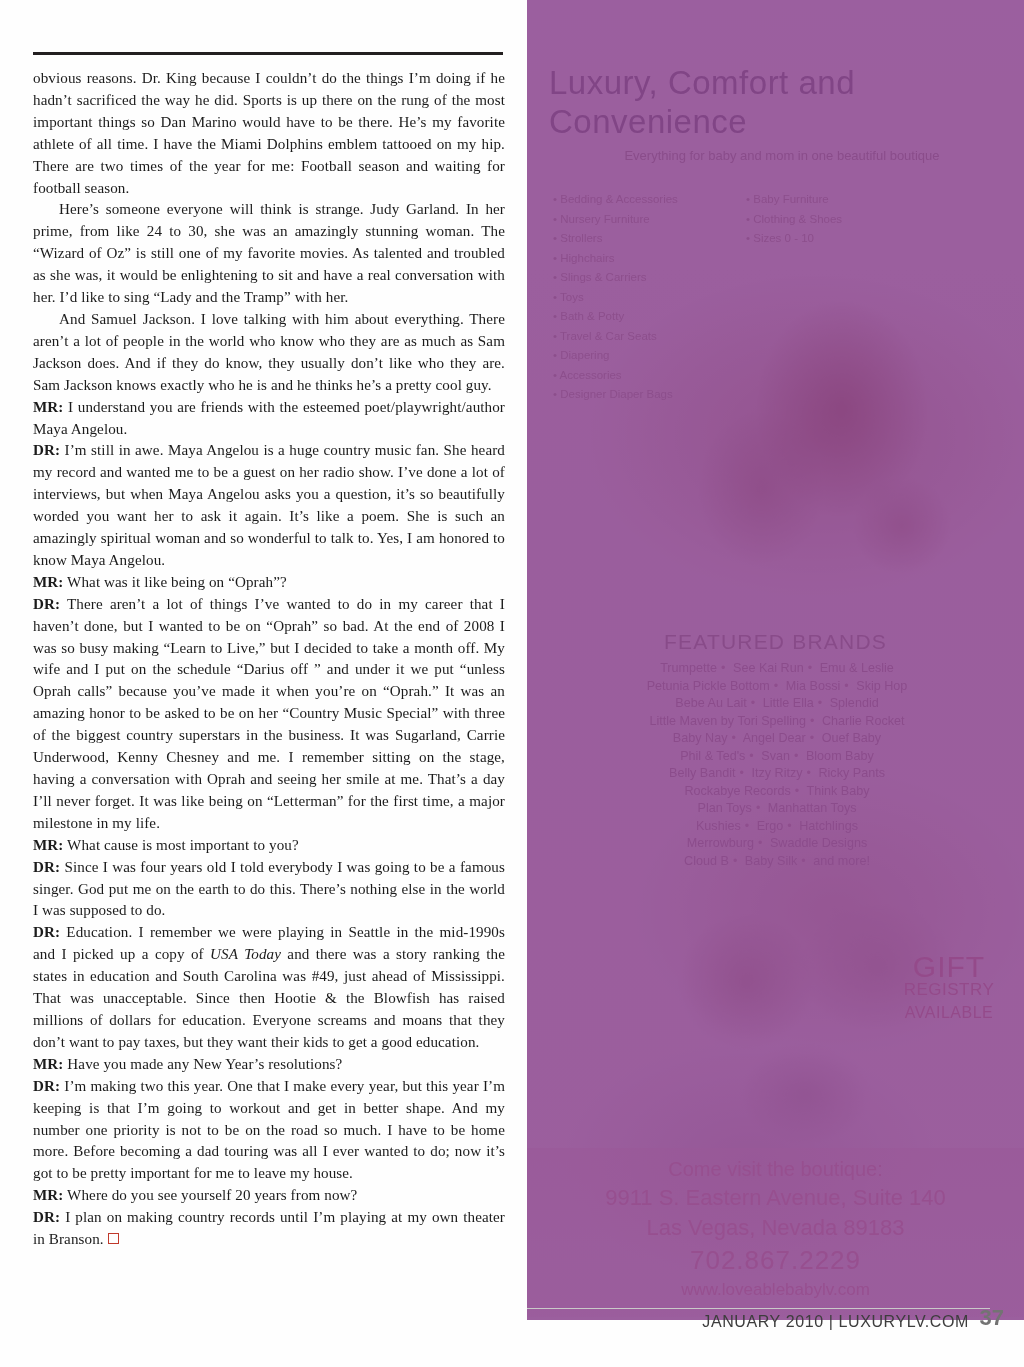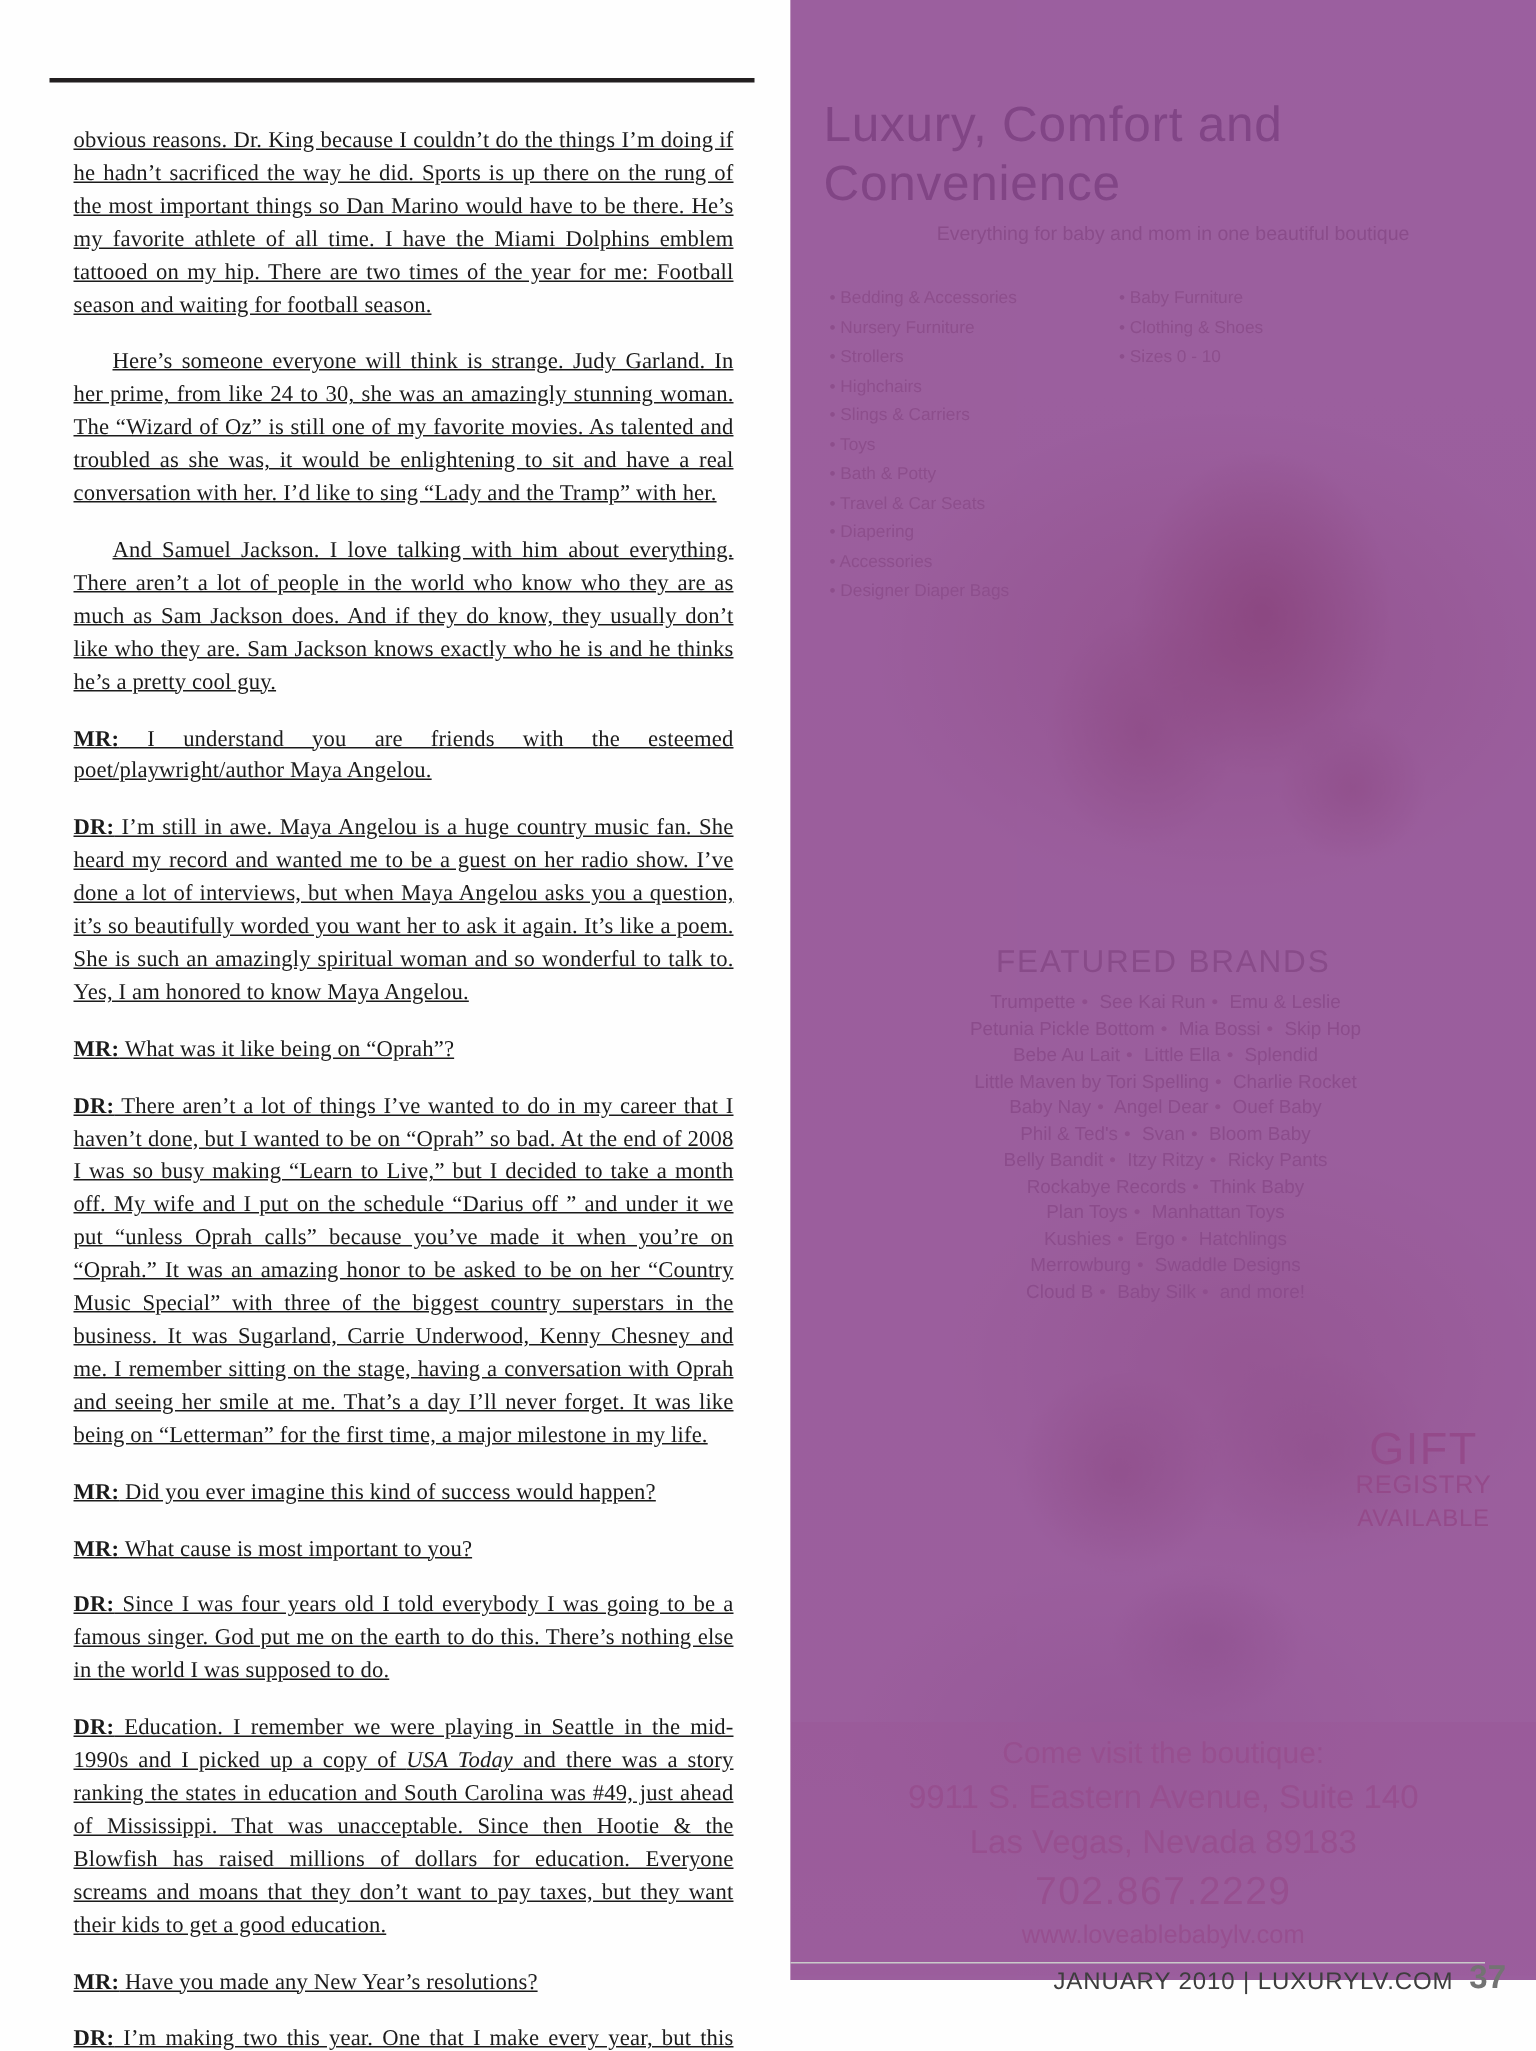--- a/index.html
+++ b/index.html
@@ -39,22 +39,21 @@
     top: 68px;
     width: 472px;
     font-family: "Liberation Serif", serif;
     font-size: 15.1px;
     line-height: 21.9px;
     text-align: justify;
     color: #1b1b1b;
     letter-spacing: 0.1px;
   }
   .article p {
-    margin: 16px;
-    text-decoration: underline;
+    margin: 0;
   }
   .article p.indent {
     text-indent: 26px;
   }
   .article .spk {
     font-weight: bold;
   }
   .article .ital {
     font-style: italic;
   }
@@ -255,21 +254,20 @@
 
   <div class="article">
     <p class="para">obvious reasons. Dr. King because I couldn’t do the things I’m doing if he hadn’t sacrificed the way he did. Sports is up there on the rung of the most important things so Dan Marino would have to be there. He’s my favorite athlete of all time. I have the Miami Dolphins emblem tattooed on my hip. There are two times of the year for me: Football season and waiting for football season.</p>
     <p class="para indent">Here’s someone everyone will think is strange. Judy Garland. In her prime, from like 24 to 30, she was an amazingly stunning woman. The “Wizard of Oz” is still one of my favorite movies. As talented and troubled as she was, it would be enlightening to sit and have a real conversation with her. I’d like to sing “Lady and the Tramp” with her.</p>
     <p class="para indent">And Samuel Jackson. I love talking with him about everything. There aren’t a lot of people in the world who know who they are as much as Sam Jackson does. And if they do know, they usually don’t like who they are. Sam Jackson knows exactly who he is and he thinks he’s a pretty cool guy.</p>
 
     <p><span class="spk">MR:</span><span> I understand you are friends with the esteemed poet/playwright/author Maya Angelou.</span></p>
     <p><span class="spk">DR:</span><span> I’m still in awe. Maya Angelou is a huge country music fan. She heard my record and wanted me to be a guest on her radio show. I’ve done a lot of interviews, but when Maya Angelou asks you a question, it’s so beautifully worded you want her to ask it again. It’s like a poem. She is such an amazingly spiritual woman and so wonderful to talk to. Yes, I am honored to know Maya Angelou.</span></p>
     <p><span class="spk">MR:</span><span> What was it like being on “Oprah”?</span></p>
     <p><span class="spk">DR:</span><span> There aren’t a lot of things I’ve wanted to do in my career that I haven’t done, but I wanted to be on “Oprah” so bad. At the end of 2008 I was so busy making “Learn to Live,” but I decided to take a month off. My wife and I put on the schedule “Darius off ” and under it we put “unless Oprah calls” because you’ve made it when you’re on “Oprah.” It was an amazing honor to be asked to be on her “Country Music Special” with three of the biggest country superstars in the business. It was Sugarland, Carrie Underwood, Kenny Chesney and me. I remember sitting on the stage, having a conversation with Oprah and seeing her smile at me. That’s a day I’ll never forget. It was like being on “Letterman” for the first time, a major milestone in my life.</span></p>
-    <p><span class="spk">MR:</span><span> Did you ever imagine this kind of success would happen?</span></p>
     <p><span class="spk">MR:</span><span> What cause is most important to you?</span></p>
     <p><span class="spk">DR:</span><span> Since I was four years old I told everybody I was going to be a famous singer. God put me on the earth to do this. There’s nothing else in the world I was supposed to do.</span></p>
 
     <p><span class="spk">DR:</span><span> Education. I remember we were playing in Seattle in the mid-1990s and I picked up a copy of </span><span class="ital">USA Today</span><span> and there was a story ranking the states in education and South Carolina was #49, just ahead of Mississippi. That was unacceptable. Since then Hootie &amp; the Blowfish has raised millions of dollars for education. Everyone screams and moans that they don’t want to pay taxes, but they want their kids to get a good education.</span></p>
 
     <p><span class="spk">MR:</span><span> Have you made any New Year’s resolutions?</span></p>
     <p><span class="spk">DR:</span><span> I’m making two this year. One that I make every year, but this year I’m keeping is that I’m going to workout and get in better shape. And my number one priority is not to be on the road so much. I have to be home more. Before becoming a dad touring was all I ever wanted to do; now it’s got to be pretty important for me to leave my house.</span></p>
     <p><span class="spk">MR:</span><span> Where do you see yourself 20 years from now?</span></p>
     <p><span class="spk">DR:</span><span> I plan on making country records until I’m playing at my own theater in Branson.</span><span class="endmark"></span></p>
   </div>

